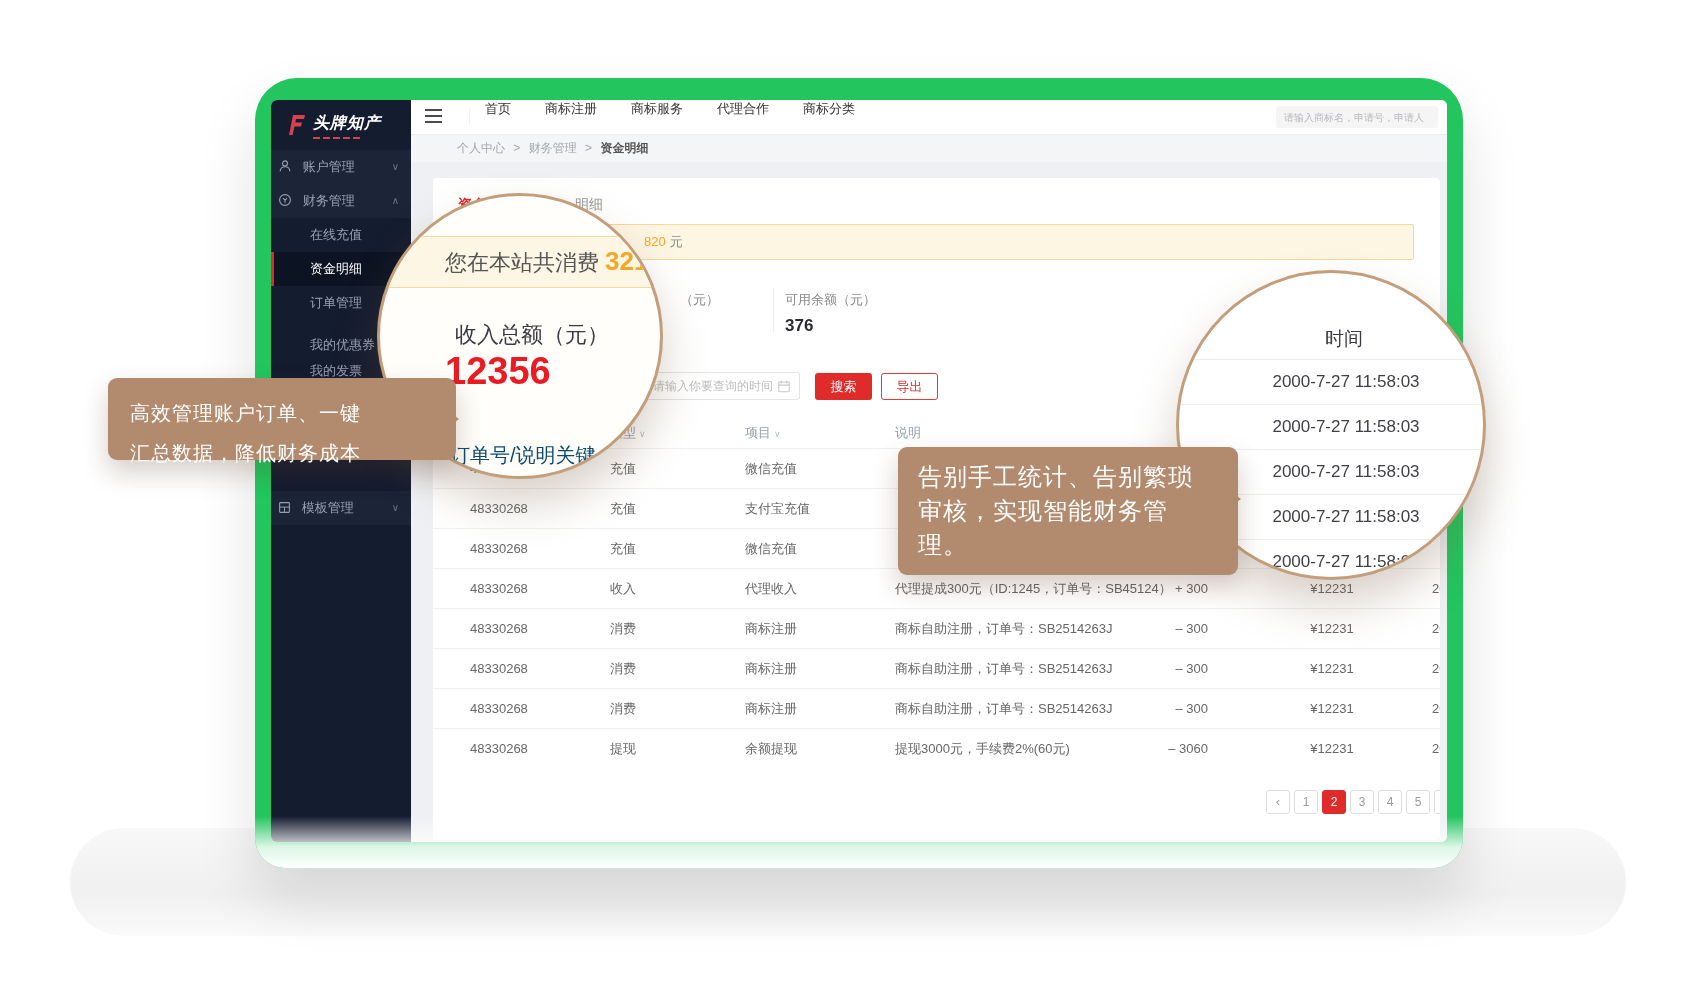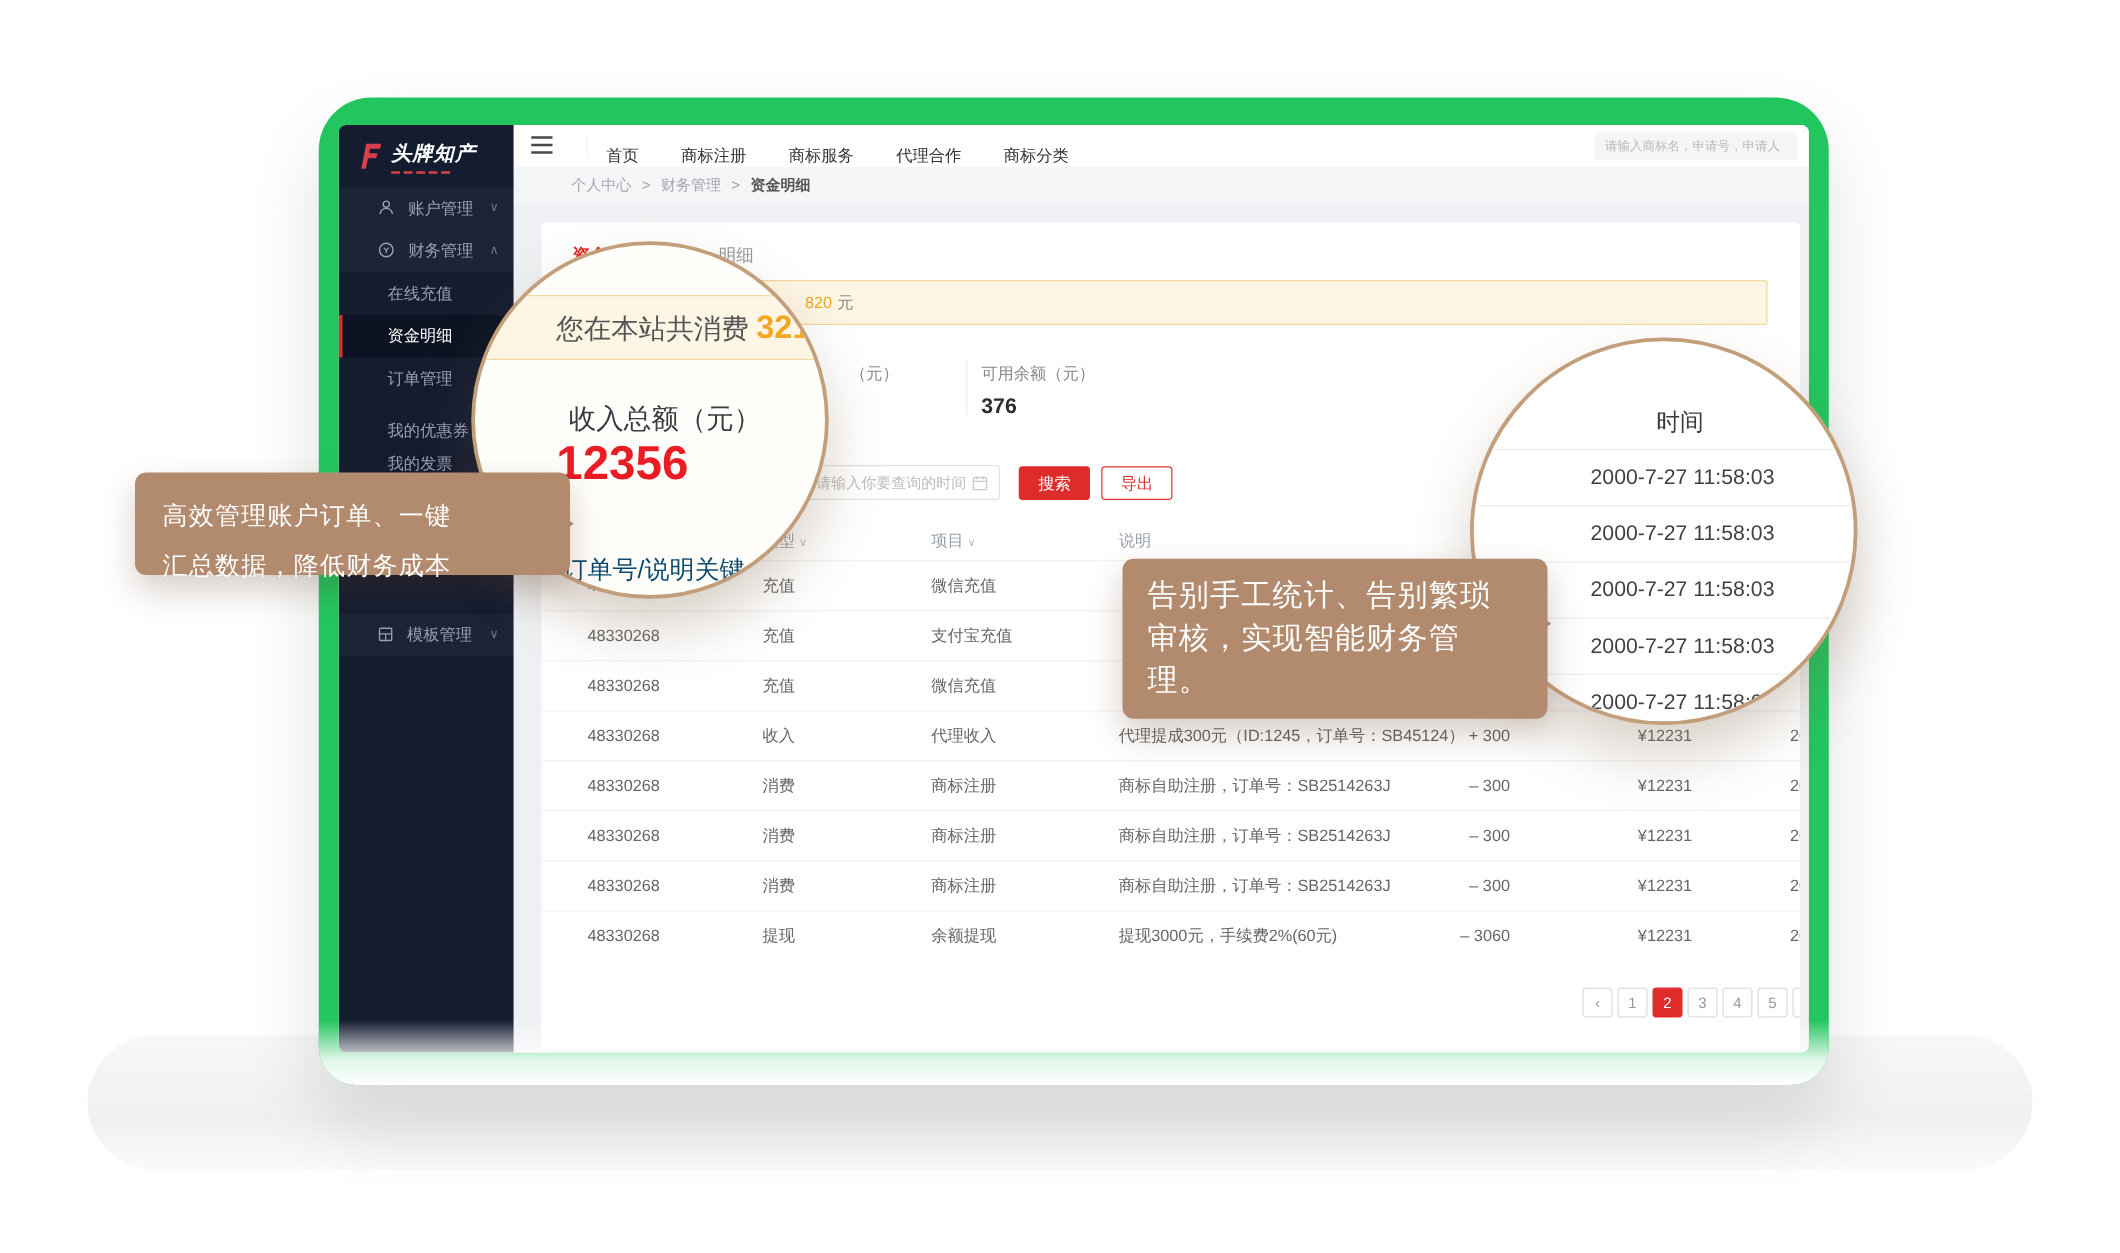--- a/index.html
+++ b/index.html
@@ -19,33 +19,33 @@
     background:linear-gradient(180deg,rgba(255,255,255,0) 0%,rgba(255,255,255,.85) 60%,#fff 100%);}
 
   
   .sidebar{position:absolute;left:0;top:0;bottom:0;width:140px;background:#141c30;}
   .logo{position:absolute;left:13px;top:13px;display:flex;align-items:flex-start;gap:5px;cursor:pointer;}
   .logo-name{color:#fff;font-size:16px;font-weight:bold;font-style:italic;letter-spacing:1px;}
   .logo-dashes{margin-top:3px;display:flex;gap:3px;}
   .logo-dashes i{display:block;width:7px;height:2px;background:#d8404a;}
   .s-item,.s-sub{position:absolute;left:0;width:100%;height:34px;line-height:34px;
     color:#97a0b4;font-size:13px;cursor:pointer;box-sizing:border-box;}
-  .s-item{padding-left:31px;background:rgba(255,255,255,.035);}
+  .s-item{padding-left:7px;background:rgba(255,255,255,.035);}
   .s-item .ic{display:inline-block;vertical-align:-2px;margin-right:7px;}
   .s-item .chev{position:absolute;right:12px;font-size:10px;color:#6b7386;}
   .s-sub{padding-left:39px;}
   .s-sub.active{background:#0c1322;color:#fff;border-left:3px solid #e02b2b;padding-left:36px;}
 
   
   .navbar{position:absolute;left:140px;right:0;top:0;height:34px;background:#fff;
     border-bottom:1px solid #ececec;}
   .hamburger{position:absolute;left:14px;top:9px;width:30px;height:16px;cursor:pointer;
     border-right:1px solid #f0f0f0;padding-right:14px;}
   .hamburger span{display:block;width:17px;height:2px;background:#4a4a4a;margin-bottom:4px;}
-  .topmenu{position:absolute;left:74px;top:0;height:34px;display:flex;gap:34px;align-items:flex-end;}
+  .topmenu{position:absolute;left:74px;top:0;height:34px;display:flex;gap:34px;align-items:flex-start;}
   .topmenu span{font-size:13px;color:#333;cursor:pointer;}
   .top-search{position:absolute;right:9px;top:6px;width:146px;height:22px;border:0;
     background:#f5f5f6;border-radius:3px;font-size:10px;color:#999;padding:0 8px;outline:none;}
   .top-search::placeholder{color:#b9b9bd;}
 
   
   .breadcrumb{position:absolute;left:140px;right:0;top:35px;height:27px;background:#f4f5f7;
     line-height:27px;padding-left:46px;font-size:12px;color:#a3a7ad;}
   .breadcrumb .sep{margin:0 5px;}
   .breadcrumb .cur{color:#555;font-weight:bold;}

